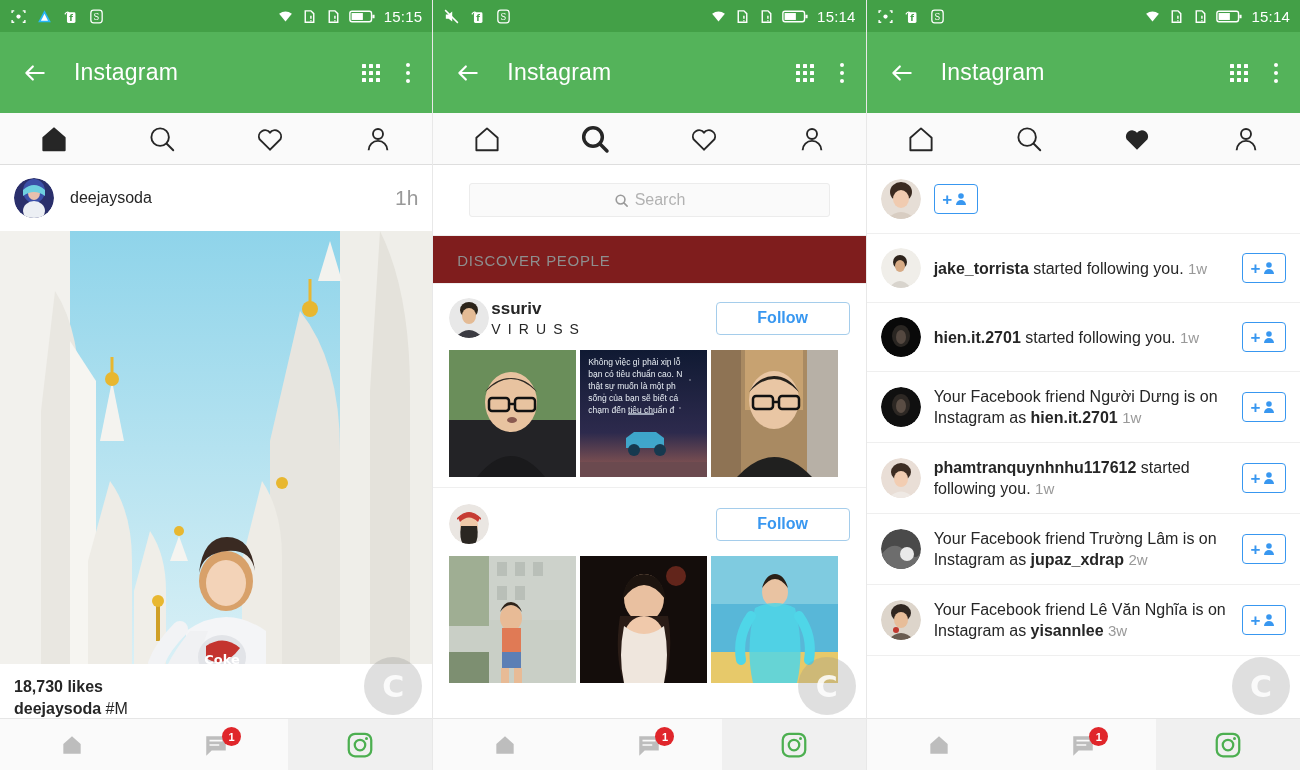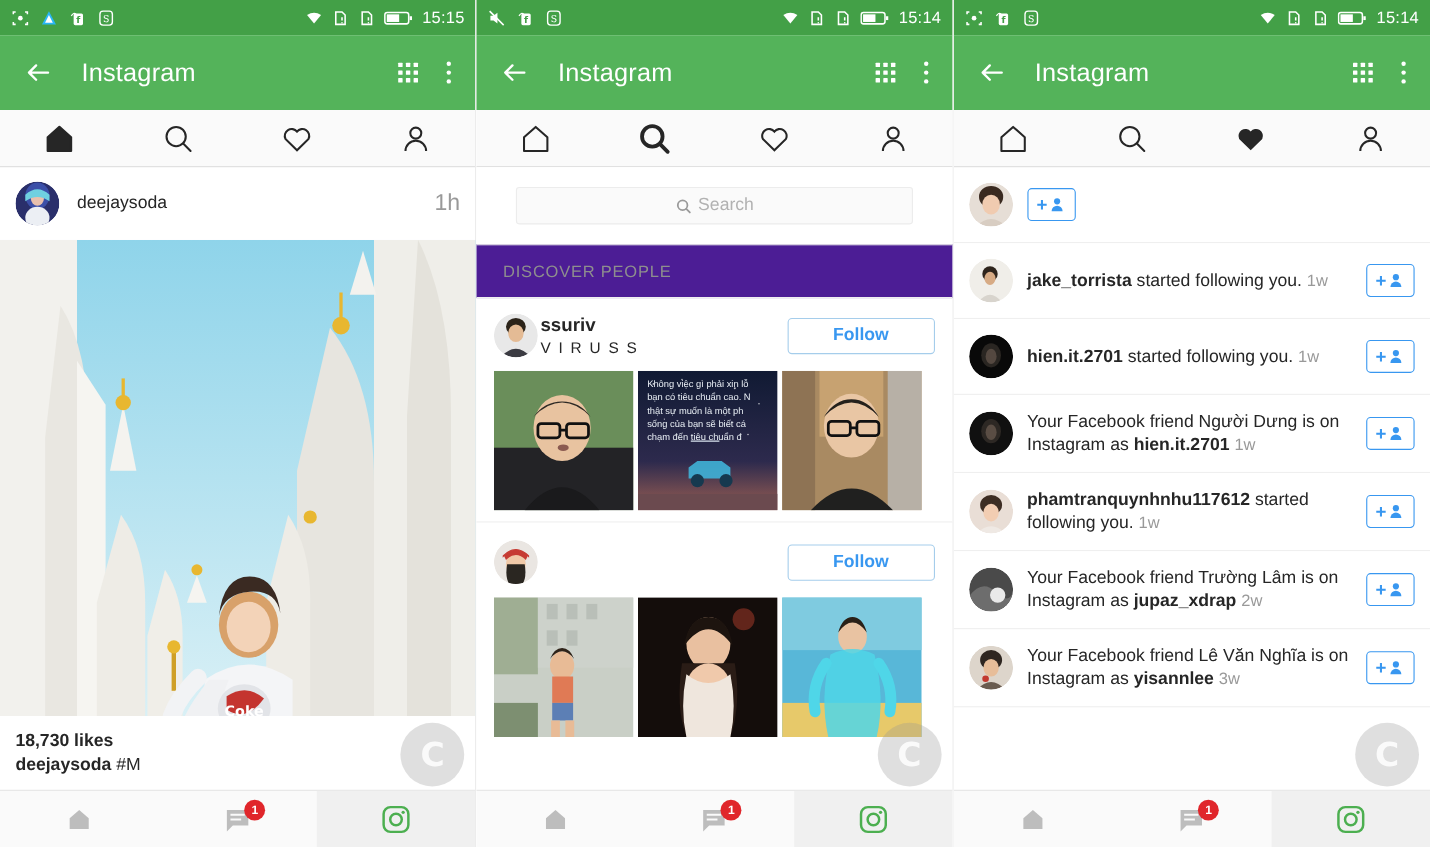--- a/index.html
+++ b/index.html
@@ -12,21 +12,21 @@
 
   
   .statusbar { height:32px; background:#43a047; display:flex; align-items:center;
                padding:0 10px; color:#fff; }
   .sb-left { display:flex; align-items:center; gap:9px; }
   .sb-right { margin-left:auto; display:flex; align-items:center; gap:7px; }
   .sb-ico { width:17px; height:17px; display:block; }
   .sb-time { font-size:15px; font-weight:500; letter-spacing:.2px; margin-left:2px; }
 
   
-  .appbar { height:68px; background:#54b35a; display:flex; align-items:center;
+  .appbar { height:81px; background:#54b35a; display:flex; align-items:center;
             padding:0 22px; color:#fff; }
   .appbar .title { font-size:23px; font-weight:400; margin-left:26px; letter-spacing:.2px; }
   .appbar .spacer { flex:1; }
   .appbar .ab-ico { margin-left:26px; cursor:pointer; }
   .grid-ico { display:grid; grid-template-columns:repeat(3,4px); gap:3px; }
   .grid-ico i { width:4px; height:4px; background:#fff; display:block; border-radius:.5px; }
   .dots-ico { display:flex; flex-direction:column; gap:4px; align-items:center; }
   .dots-ico i { width:4px; height:4px; background:#fff; border-radius:50%; display:block; }
 
   
@@ -44,21 +44,21 @@
   .likes { font-size:16px; font-weight:bold; color:#262626; padding:14px 14px 4px; }
   .caption { font-size:16px; color:#262626; padding:0 14px; white-space:nowrap; overflow:hidden; }
   .caption b { font-weight:bold; }
 
   
   .searchwrap { padding:18px 36px; background:#fff; }
   .searchbox { height:34px; background:#fafafa; border:1px solid #ececec; border-radius:3px;
                display:flex; align-items:center; justify-content:center; gap:6px; }
   .searchbox .ph { color:#b2b2b2; font-size:16px; }
   .sec-head { padding:16px 24px 14px; font-size:15px; letter-spacing:.7px; color:#8e8e8e;
-              border-top:1px solid #efefef; border-bottom:1px solid #efefef; background:#4c1d95; }
+              border-top:1px solid #efefef; border-bottom:1px solid #efefef; background:#7f1d1d; }
   .dp-row { padding:14px 16px 0; display:flex; align-items:center; }
   .dp-meta { margin-left:2px; }
   .dp-user { font-size:17px; font-weight:bold; color:#262626; }
   .dp-name { font-size:14px; color:#262626; letter-spacing:1.6px; margin-top:2px; }
   .follow-btn { margin-left:auto; width:134px; height:33px; border:1px solid #a5cdeb;
                 border-radius:4px; color:#3897f0; font-size:16px; font-weight:bold;
                 display:flex; align-items:center; justify-content:center; cursor:pointer;
                 background:#fff; }
   .thumbs { display:flex; gap:4px; padding:12px 16px 10px; }
   .thumb { width:127px; height:127px; overflow:hidden; position:relative; flex:none; }

